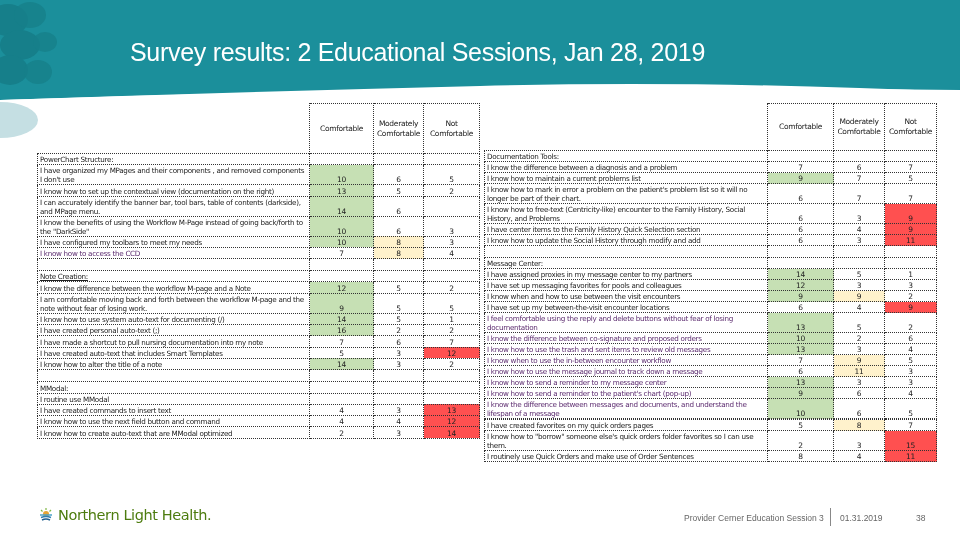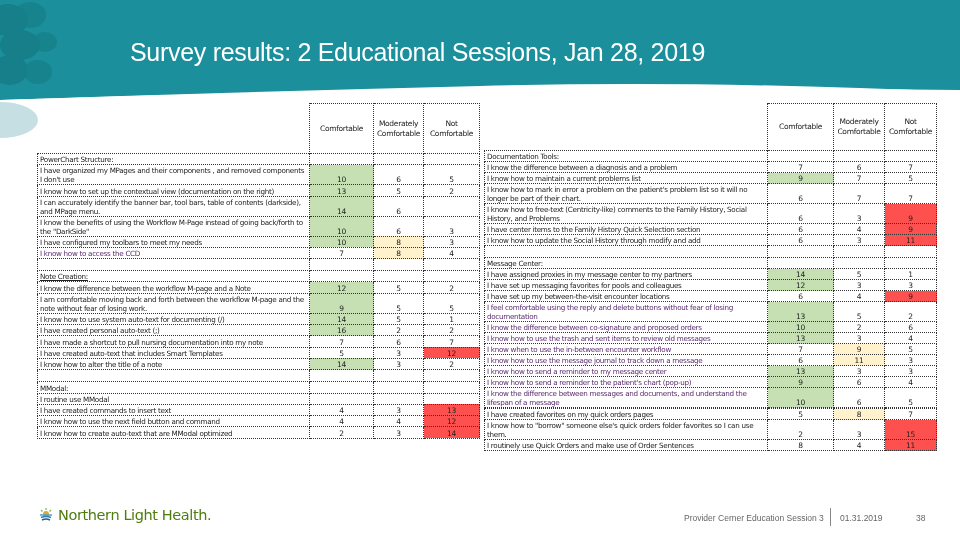--- a/index.html
+++ b/index.html
@@ -224,21 +224,21 @@
         <td class="n">7</td>
         <td class="n">5</td>
       </tr>
       <tr style="height: 20px;">
         <td class="q">I know how to mark in error a problem on the patient's problem list so it will no longer be part of their chart.</td>
         <td class="n">6</td>
         <td class="n">7</td>
         <td class="n">7</td>
       </tr>
       <tr style="height: 20px;">
-        <td class="q">I know how to free-text (Centricity-like) comments to the Family History, Social History, and Problems</td>
+        <td class="q">I know how to free-text (Centricity-like) encounter to the Family History, Social History, and Problems</td>
         <td class="n">6</td>
         <td class="n">3</td>
         <td class="n r">9</td>
       </tr>
       <tr style="height: 11px;">
         <td class="q">I have center items to the Family History Quick Selection section</td>
         <td class="n">6</td>
         <td class="n">4</td>
         <td class="n r">9</td>
       </tr>
@@ -264,20 +264,26 @@
         <td class="q">I have assigned proxies in my message center to my partners</td>
         <td class="n g">14</td>
         <td class="n">5</td>
         <td class="n">1</td>
       </tr>
       <tr style="height: 11px;">
         <td class="q">I have set up messaging favorites for pools and colleagues</td>
         <td class="n g">12</td>
         <td class="n">3</td>
         <td class="n">3</td>
+      </tr>
+      <tr style="height: 11px;">
+        <td class="q">I know when and how to use between the visit encounters</td>
+        <td class="n g">9</td>
+        <td class="n y">9</td>
+        <td class="n">2</td>
       </tr>
       <tr style="height: 11px;">
         <td class="q">I have set up my between-the-visit encounter locations</td>
         <td class="n">6</td>
         <td class="n">4</td>
         <td class="n r">9</td>
       </tr>
       <tr style="height: 20px;">
         <td class="q purple">I feel comfortable using the reply and delete buttons without fear of losing documentation</td>
         <td class="n g">13</td>

